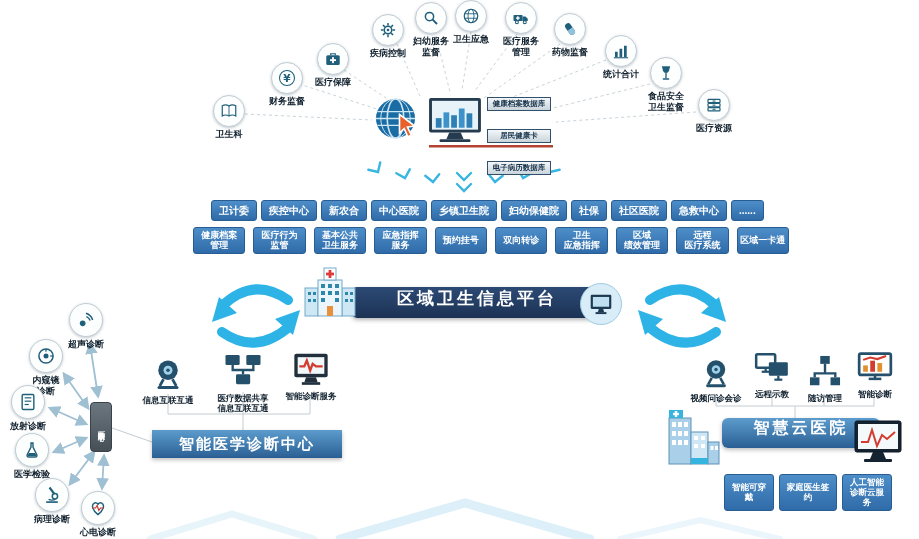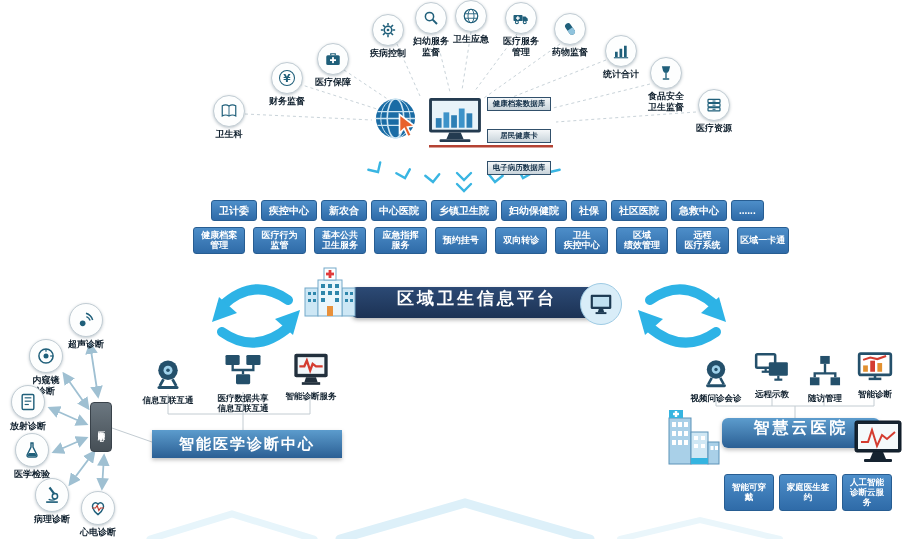--- a/index.html
+++ b/index.html
@@ -307,21 +307,21 @@
 管理</div>
       <div class="btn2">医疗行为
 监管</div>
       <div class="btn2">基本公共
 卫生服务</div>
       <div class="btn2">应急指挥
 服务</div>
       <div class="btn2">预约挂号</div>
       <div class="btn2">双向转诊</div>
       <div class="btn2">卫生
-疾控中心</div>
+应急指挥</div>
       <div class="btn2">区域
 绩效管理</div>
       <div class="btn2">远程
 医疗系统</div>
       <div class="btn2">区域一卡通</div>
     </div>
 
   <svg class="hospital" viewBox="0 0 54 52">
     <rect x="2" y="22" width="13" height="28" fill="#cde7f5" stroke="#74a9c9"></rect>
     <rect x="39" y="22" width="13" height="28" fill="#cde7f5" stroke="#74a9c9"></rect>

